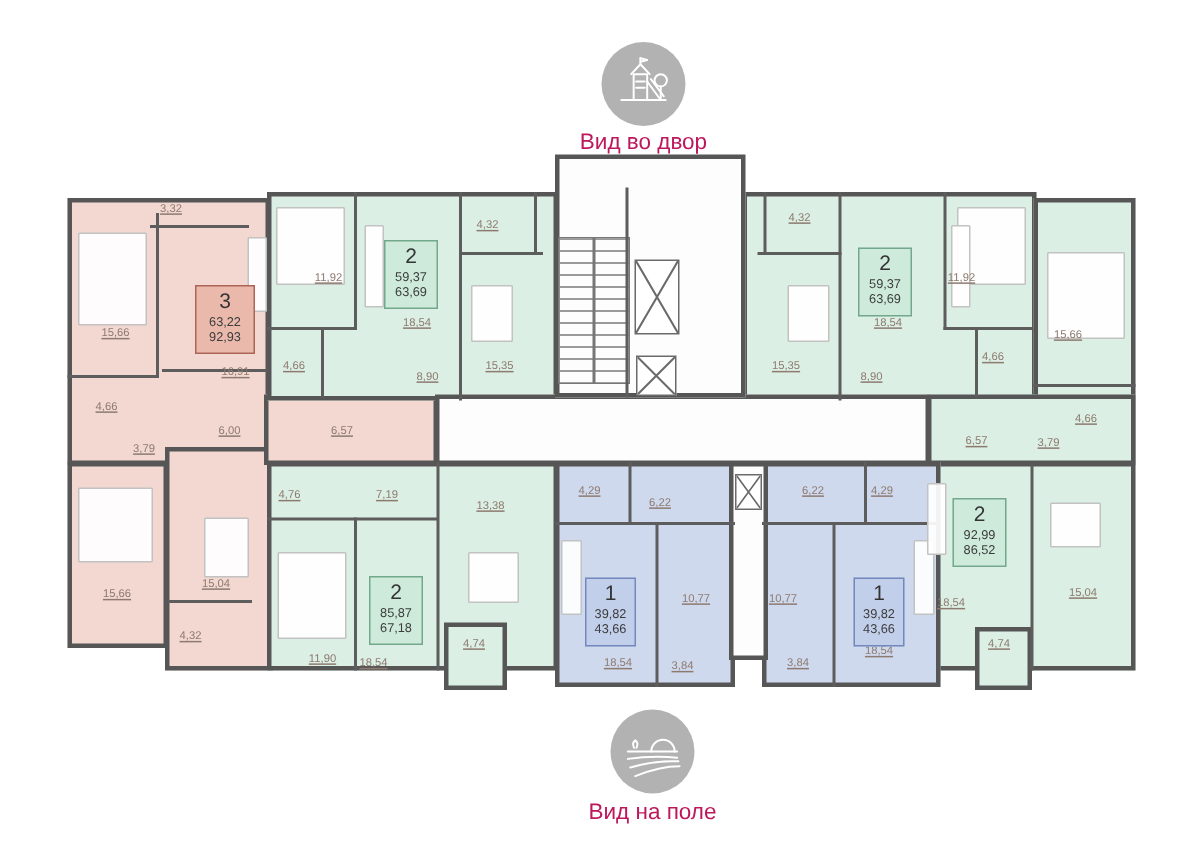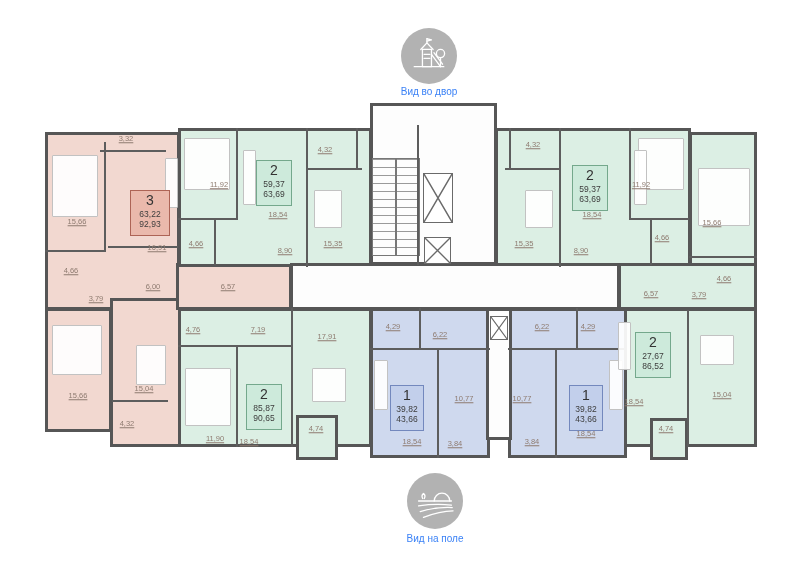--- a/index.html
+++ b/index.html
@@ -21,21 +21,21 @@
   .badge.blue-b{background:#c2cfeb;border:1px solid #7388bd;}
   .furn{position:absolute;box-sizing:border-box;background:rgba(255,255,255,.92);
         border:1px solid #c2c2c2;border-radius:1px;}
   .stairs{position:absolute;box-sizing:border-box;border:1px solid #777;
           background:repeating-linear-gradient(180deg,#9a9a9a 0 1px,transparent 1px 8px);}
   .stairdiv{position:absolute;background:#777;}
   .elev{position:absolute;box-sizing:border-box;border:1.5px solid #6a6a6a;background:#fff;}
   .elev svg{width:100%;height:100%;display:block;}
   .viewicon{position:absolute;width:56px;height:56px;border-radius:50%;background:#b2b2b2;
             display:flex;align-items:center;justify-content:center;}
-  .viewlbl{position:absolute;transform:translateX(-50%);color:#3b82f6;font-size:10px;white-space:nowrap;}
+  .viewlbl{position:absolute;transform:translateX(-50%);color:#be185d;font-size:15px;white-space:nowrap;}
 </style>
 </head>
 <body>
 
 <div id="app">
 
   <div class="viewicon" style="left:401px;top:28px">
     <svg viewBox="0 0 56 56" width="46" height="46">
       <g fill="none" stroke="#fff" stroke-width="1.6" stroke-linecap="round" stroke-linejoin="round">
         <line x1="10" y1="41" x2="46" y2="41"></line>
@@ -137,21 +137,21 @@
   <div class="furn" style="left:525px;top:190px;width:28px;height:38px"></div>
   <div class="furn" style="left:700px;top:335px;width:34px;height:30px"></div>
   <div class="furn" style="left:312px;top:368px;width:34px;height:34px"></div>
   <div class="furn" style="left:165px;top:158px;width:13px;height:50px"></div>
   <div class="furn" style="left:243px;top:150px;width:13px;height:55px"></div>
   <div class="furn" style="left:634px;top:150px;width:13px;height:55px"></div>
   <div class="furn" style="left:374px;top:360px;width:14px;height:50px"></div>
   <div class="furn" style="left:609px;top:360px;width:14px;height:50px"></div>
   <div class="furn" style="left:618px;top:322px;width:13px;height:48px"></div>
 
-  <div class="dim" style="left:126px;top:139px">3,32</div>
+  <div class="dim" style="left:114px;top:139px">3,32</div>
   <div class="dim" style="left:77px;top:222px">15,66</div>
   <div class="dim" style="left:157px;top:248px">16,91</div>
   <div class="dim" style="left:71px;top:271px">4,66</div>
   <div class="dim" style="left:96px;top:299px">3,79</div>
   <div class="dim" style="left:153px;top:287px">6,00</div>
   <div class="dim" style="left:228px;top:287px">6,57</div>
   <div class="dim" style="left:78px;top:396px">15,66</div>
   <div class="dim" style="left:144px;top:389px">15,04</div>
   <div class="dim" style="left:127px;top:424px">4,32</div>
   <div class="dim" style="left:219px;top:185px">11,92</div>
@@ -168,21 +168,21 @@
   <div class="dim" style="left:641px;top:185px">11,92</div>
   <div class="dim" style="left:712px;top:223px">15,66</div>
   <div class="dim" style="left:724px;top:279px">4,66</div>
   <div class="dim" style="left:651px;top:294px">6,57</div>
   <div class="dim" style="left:699px;top:295px">3,79</div>
   <div class="dim" style="left:634px;top:402px">18,54</div>
   <div class="dim" style="left:722px;top:395px">15,04</div>
   <div class="dim" style="left:666px;top:429px">4,74</div>
   <div class="dim" style="left:193px;top:330px">4,76</div>
   <div class="dim" style="left:258px;top:330px">7,19</div>
-  <div class="dim" style="left:327px;top:337px">17,91</div>
+  <div class="dim" style="left:327px;top:337px">13,38</div>
   <div class="dim" style="left:215px;top:439px">11,90</div>
   <div class="dim" style="left:249px;top:442px">18,54</div>
   <div class="dim" style="left:316px;top:429px">4,74</div>
   <div class="dim" style="left:393px;top:327px">4,29</div>
   <div class="dim" style="left:440px;top:335px">6,22</div>
   <div class="dim" style="left:464px;top:399px">10,77</div>
   <div class="dim" style="left:412px;top:442px">18,54</div>
   <div class="dim" style="left:455px;top:444px">3,84</div>
   <div class="dim" style="left:542px;top:327px">6,22</div>
   <div class="dim" style="left:588px;top:327px">4,29</div>
@@ -200,27 +200,27 @@
     <div class="ar">59,37</div>
     <div class="ar">63,69</div>
   </div>
   <div class="badge green-b" style="left:572px;top:165px;width:36px;height:46px">
     <div class="num">2</div>
     <div class="ar">59,37</div>
     <div class="ar">63,69</div>
   </div>
   <div class="badge green-b" style="left:635px;top:332px;width:36px;height:46px">
     <div class="num">2</div>
-    <div class="ar">27,67</div>
+    <div class="ar">92,99</div>
     <div class="ar">86,52</div>
   </div>
   <div class="badge green-b" style="left:246px;top:384px;width:36px;height:46px">
     <div class="num">2</div>
     <div class="ar">85,87</div>
-    <div class="ar">90,65</div>
+    <div class="ar">67,18</div>
   </div>
   <div class="badge blue-b" style="left:390px;top:385px;width:34px;height:46px">
     <div class="num">1</div>
     <div class="ar">39,82</div>
     <div class="ar">43,66</div>
   </div>
   <div class="badge blue-b" style="left:569px;top:385px;width:34px;height:46px">
     <div class="num">1</div>
     <div class="ar">39,82</div>
     <div class="ar">43,66</div>

